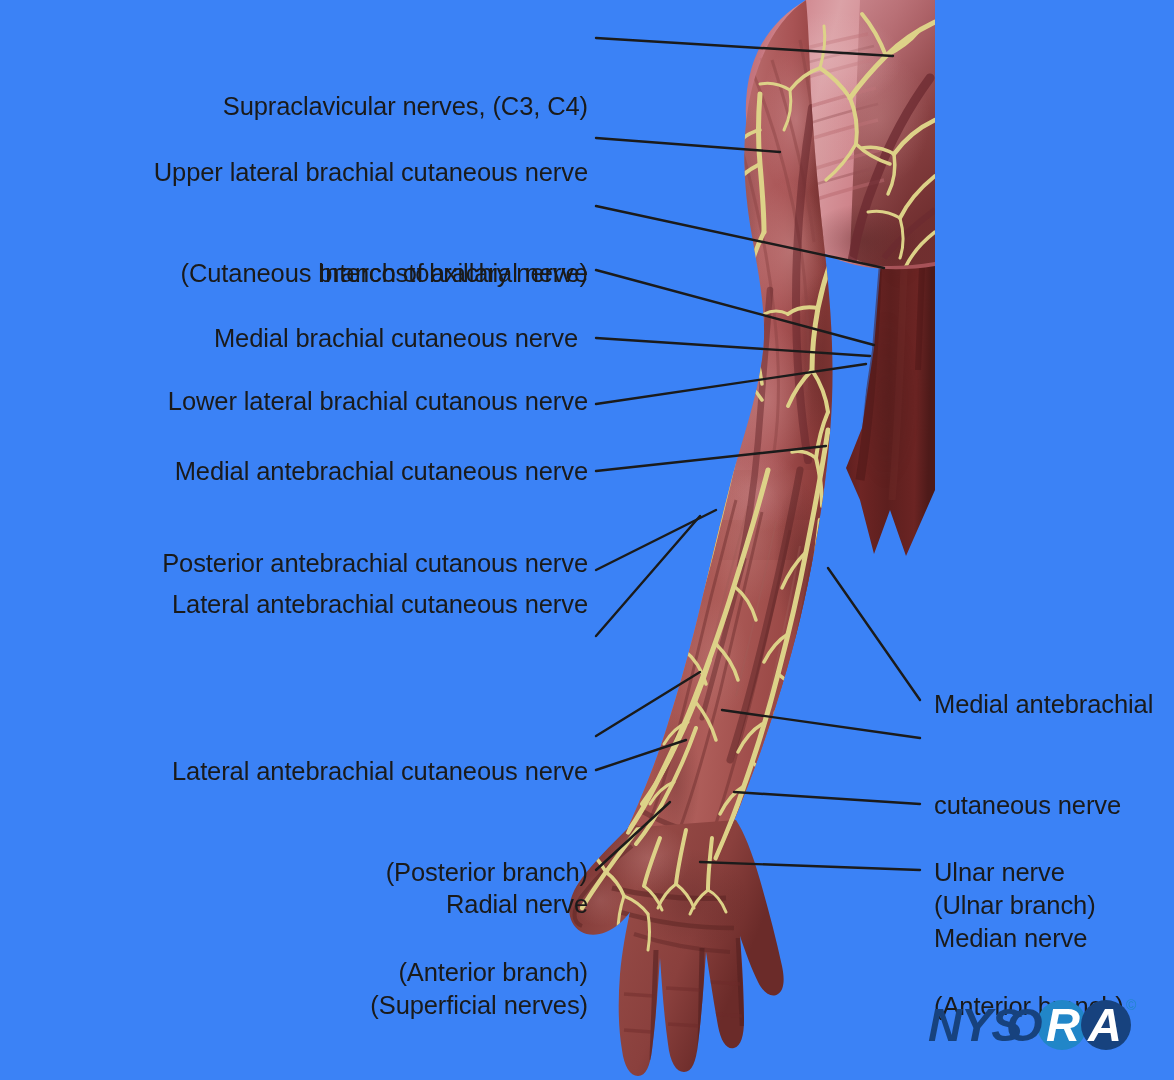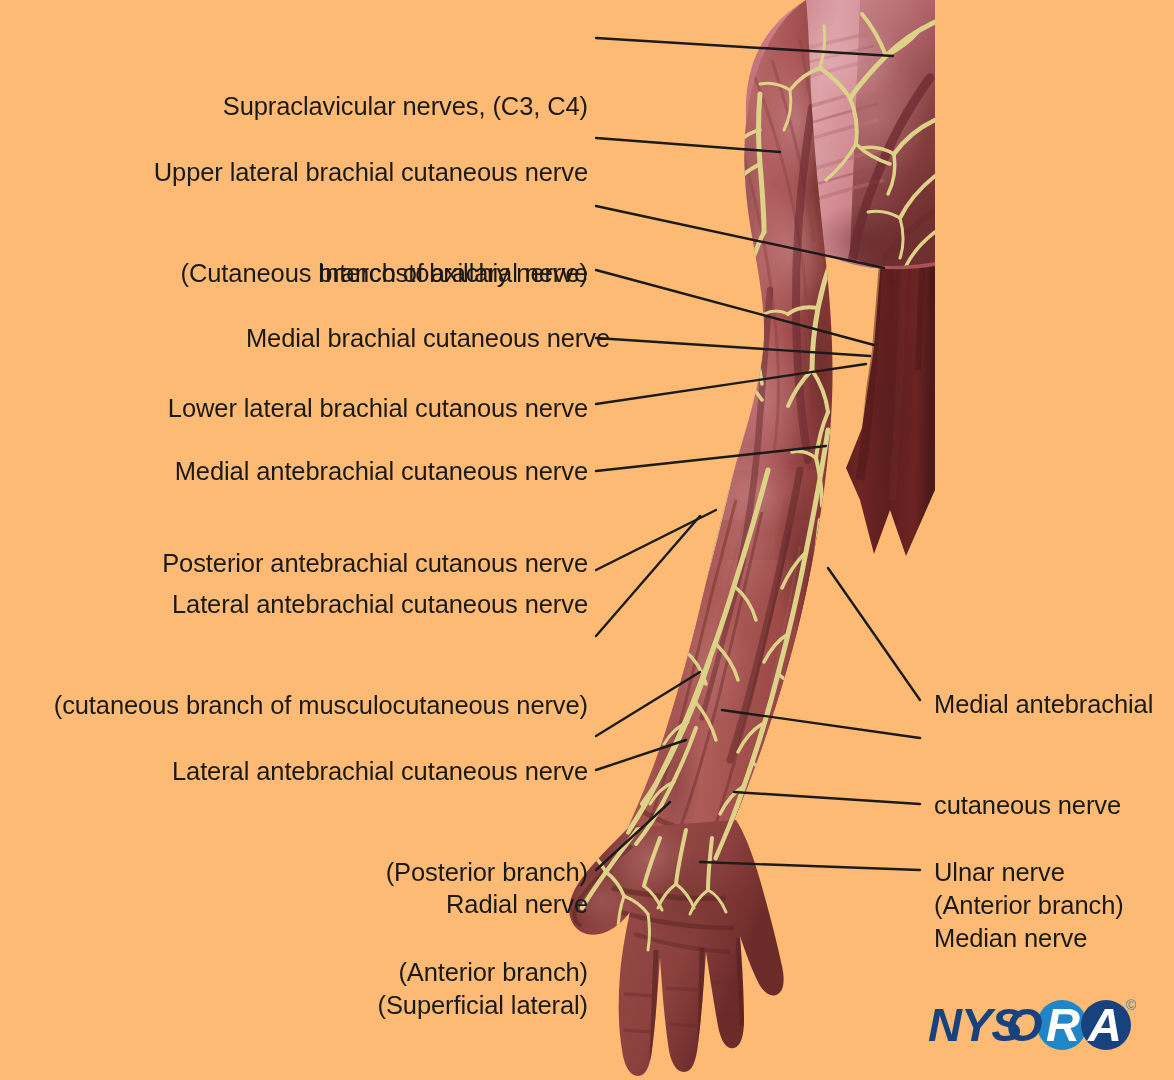--- a/index.html
+++ b/index.html
@@ -1,19 +1,19 @@
 <!DOCTYPE html>
 <html><head>
 <meta charset="utf-8">
 <title>Cutaneous Innervation of the Upper Extremity</title>
 <style>
   html,body{margin:0;padding:0;background:#ffffff;}
   body{width:1174px;height:1080px;overflow:hidden;
        font-family:"Liberation Sans","DejaVu Sans",sans-serif;}
-  #stage{position:relative;width:1174px;height:1080px;background:#fdba74;}
+  #stage{position:relative;width:1174px;height:1080px;background:#3b82f6;}
 
   
   .lbl{position:absolute;color:#1a1a1a;font-size:25.5px;line-height:33.5px;
        white-space:pre;letter-spacing:-0.1px;}
   .lbl.r{text-align:right;}
   .lbl.l{text-align:left;}
 
   
   #leaders{position:absolute;left:0;top:0;width:1174px;height:1080px;
            pointer-events:none;}
@@ -407,56 +407,56 @@
 
   <div class="lbl r" style="right:586px;top:190px;">
     <div>Intercostobrachial nerve</div>
   </div>
 
   <div class="lbl r" style="right:586px;top:89px;">
     <div>Upper lateral brachial cutaneous nerve</div>
     <div>(Cutaneous branch of axillary nerve)</div>
   </div>
 
-  <div class="lbl r" style="right:564px;top:255px;">
+  <div class="lbl r" style="right:596px;top:255px;">
     <div>Medial brachial cutaneous nerve</div>
   </div>
 
-  <div class="lbl r" style="right:586px;top:325px;">
+  <div class="lbl r" style="right:586px;top:318px;">
     <div>Lower lateral brachial cutanous nerve</div>
   </div>
 
   <div class="lbl r" style="right:586px;top:388px;">
     <div>Medial antebrachial cutaneous nerve</div>
   </div>
 
   <div class="lbl r" style="right:586px;top:480px;">
     <div>Posterior antebrachial cutanous nerve</div>
   </div>
 
   <div class="lbl r" style="right:586px;top:521px;">
     <div>Lateral antebrachial cutaneous nerve</div>
-    <div>(cutaneous branch of musculocutaneous nerve)</div>
   </div>
 
 
   <div class="lbl r" style="right:586px;top:688px;">
     <div>Lateral antebrachial cutaneous nerve</div>
     <div>(Posterior branch)</div>
     <div>(Anterior branch)</div>
   </div>
 
   <div class="lbl r" style="right:586px;top:821px;">
     <div>Radial nerve</div>
-    <div>(Superficial lateral)</div>
+    <div>(Superficial nerves)</div>
   </div>
 
   <div class="lbl l" style="left:934px;top:621px;">
     <div>Medial antebrachial</div>
     <div>cutaneous nerve</div>
+    <div>(Ulnar branch)</div>
     <div>(Anterior branch)</div>
   </div>
 
   <div class="lbl l" style="left:934px;top:855px;">
     <div>Median nerve</div>
   </div>
 
   <div class="lbl l" style="left:934px;top:789px;">
     <div>Ulnar nerve</div>
   </div>

